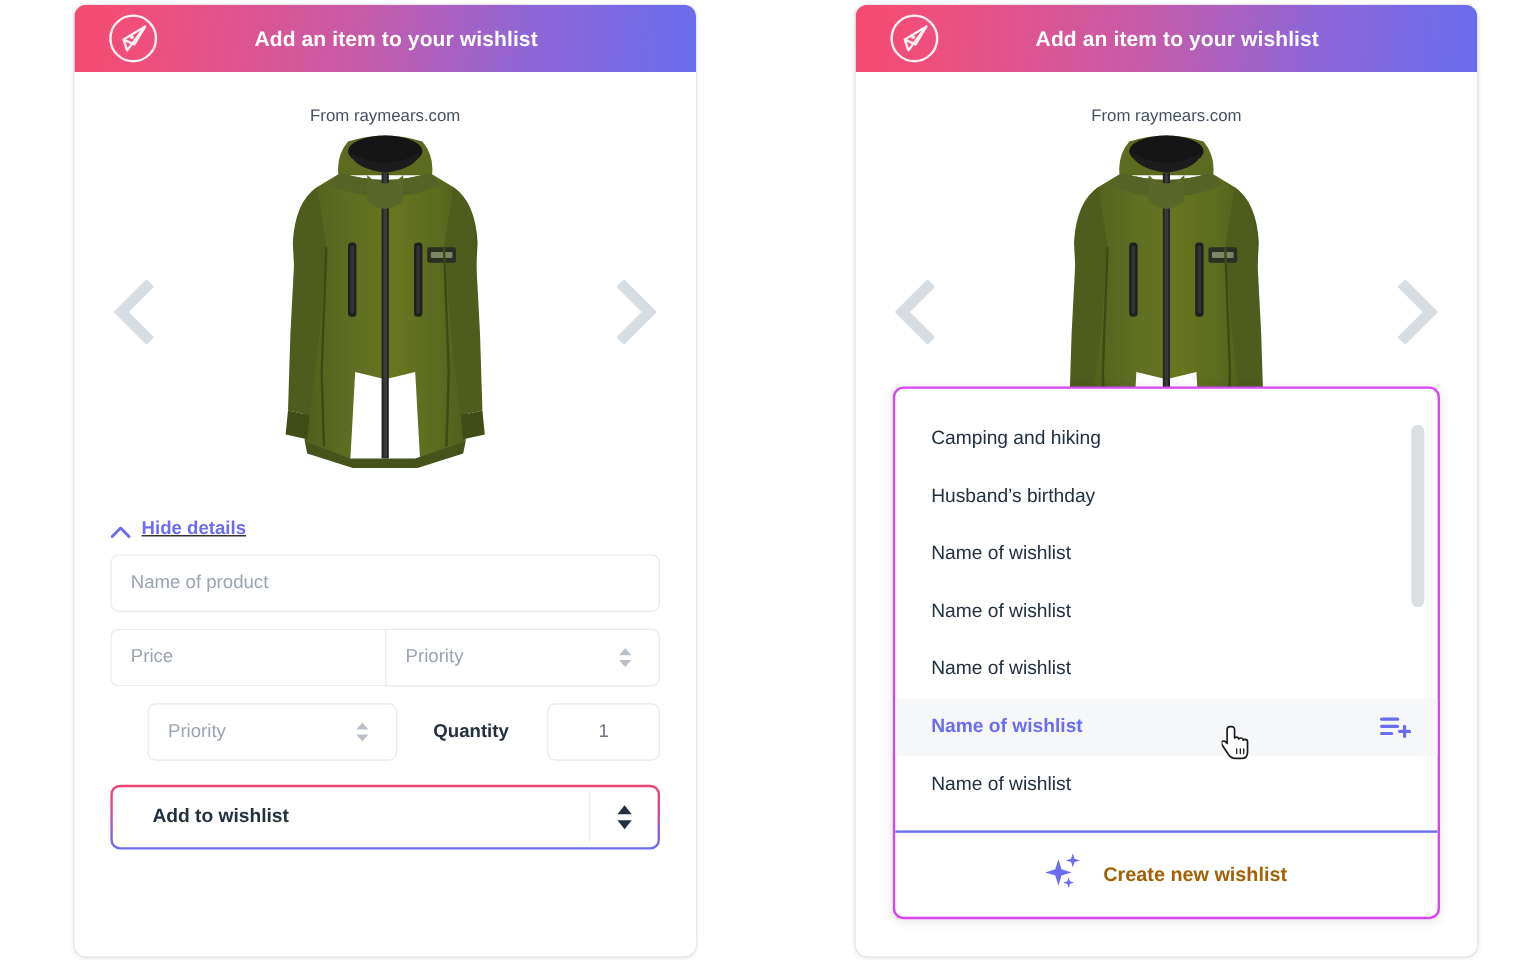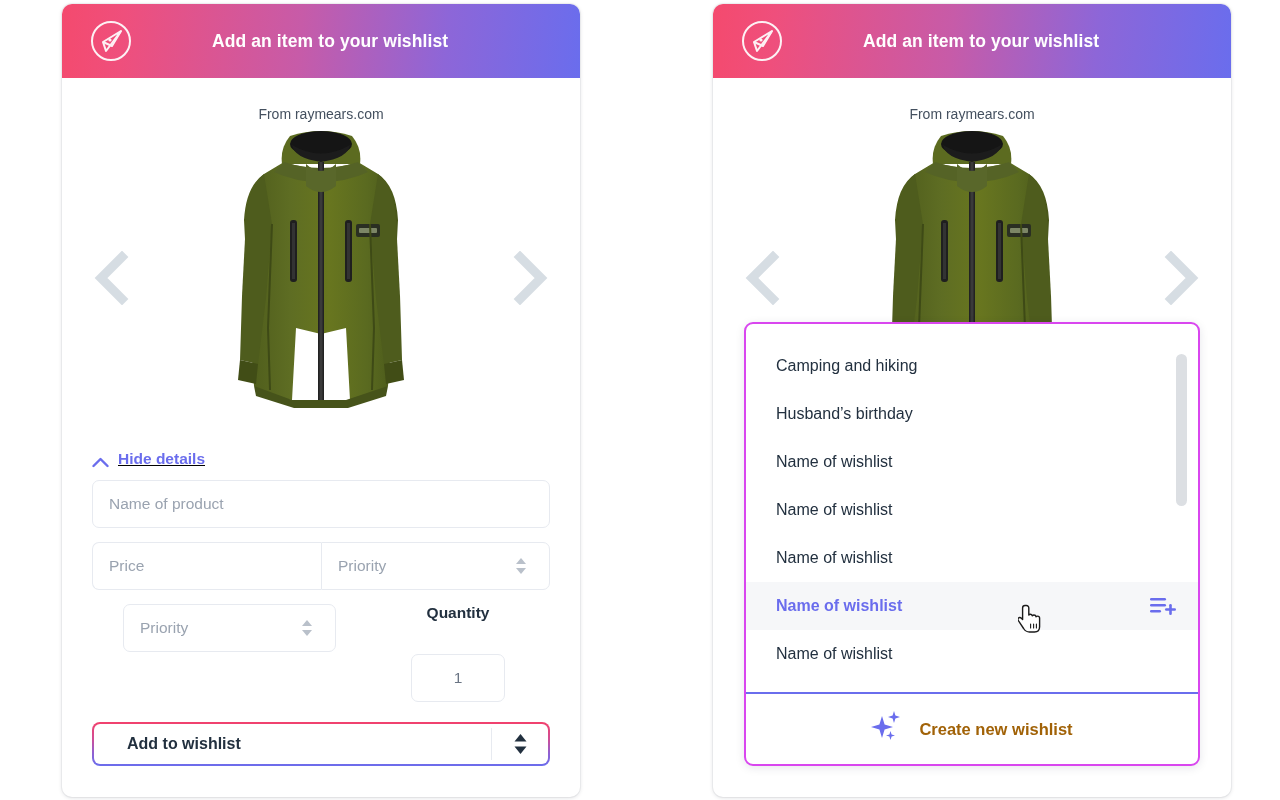--- a/index.html
+++ b/index.html
@@ -20,21 +20,21 @@
     overflow: visible;
   }
   .card.left  { left: 62px;  top: 4px; width: 518px; height: 793px; }
   .card.right { left: 713px; top: 4px; width: 518px; height: 793px; }
 
   .card-inner { position: relative; width: 100%; height: 100%; border-radius: 10px; overflow: hidden; }
 
   
   .hdr {
     position: relative;
-    height: 74px;
+    height: 56px;
     background: linear-gradient(95deg, #f44a6e 0%, #ef4f7c 12%, #c75ba8 46%, #8d66d8 74%, #6a6ded 100%);
     display: flex;
     align-items: center;
     border-radius: 8px 8px 0 0;
     padding-left: 26px;
   }
   .hdr-logo { width: 46px; height: 46px; flex: 0 0 46px; opacity: .92; }
   .hdr-title {
     color: #ffffff;
     font-size: 17.5px;
@@ -119,21 +119,20 @@
     position: absolute;
     right: 22px; top: 50%;
     transform: translateY(-50%);
     width: 12px; height: 18px;
   }
   .qty-wrap {
     display: flex; align-items: center;
     width: 50%;
     padding-left: 30px;
     gap: 32px;
-    flex-direction: column;
   }
   .qty-label { color: #22303f; font-weight: bold; font-size: 15.5px; }
   .qty-box {
     border: 1px solid #e7eaf0;
     border-radius: 7px;
     width: 94px; height: 48px;
     display: flex; align-items: center; justify-content: center;
     font-size: 15.5px; color: #6b7584;
     background: #fff;
   }
@@ -141,21 +140,21 @@
   
   .awl-outer {
     margin: 20px 30px 0 30px;
     border-radius: 8px;
     padding: 2px;
     background: linear-gradient(180deg, #f2416c 0%, #d14d95 38%, #9160d0 70%, #6a6ded 100%);
   }
   .awl-inner {
     background: #fff;
     border-radius: 6px;
-    height: 40px;
+    height: 50px;
     display: flex;
     align-items: center;
     position: relative;
   }
   .awl-text {
     padding-left: 33px;
     font-size: 16px;
     font-weight: bold;
     color: #22303f;
   }

